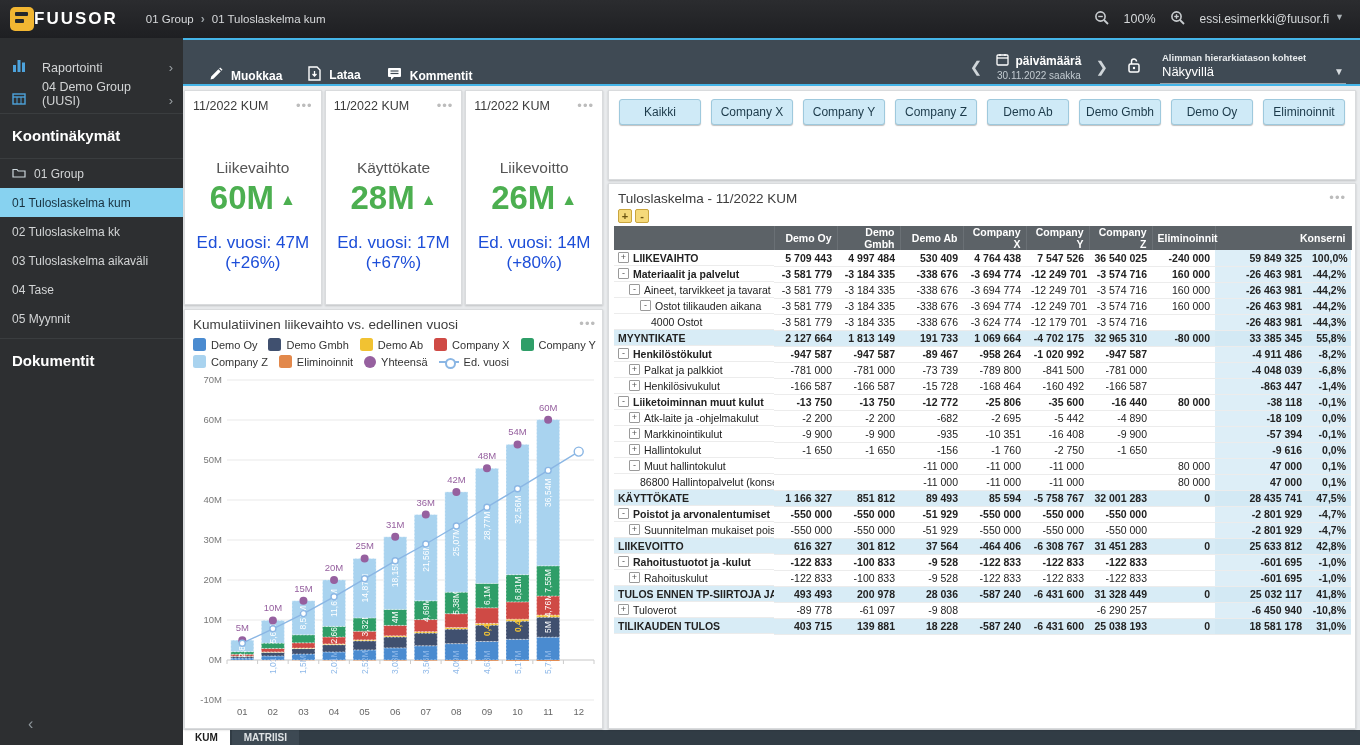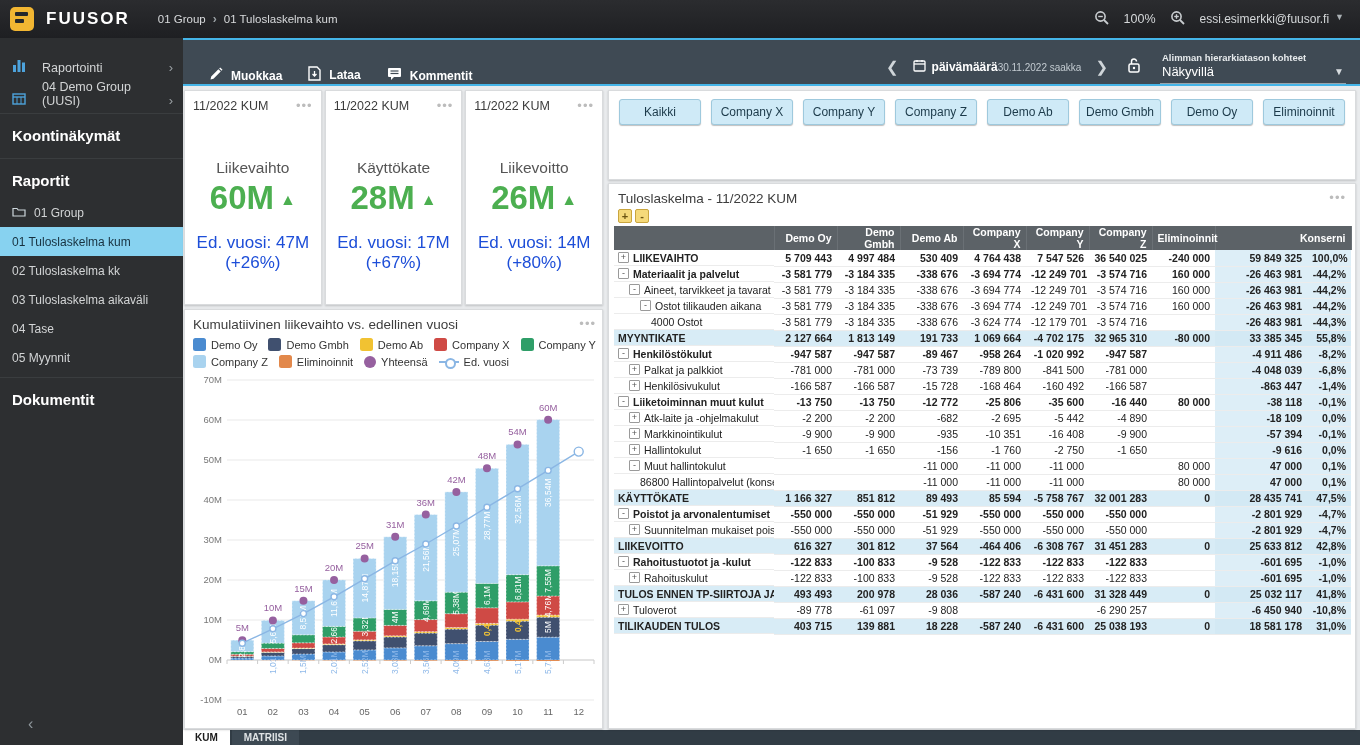--- a/index.html
+++ b/index.html
@@ -6,21 +6,21 @@
   html,body{width:1360px;height:745px;overflow:hidden;background:#e9ebed;
     font-family:"Liberation Sans","DejaVu Sans",sans-serif;}
   .root{position:relative;width:1360px;height:745px;}
 
   
   .topbar{position:absolute;left:0;top:0;width:1360px;height:38px;background:linear-gradient(#2b2c2f,#1e1f22);
     display:flex;align-items:center;color:#e4e6e8;}
   .logo-box{width:24px;height:24px;border-radius:5px;background:#f2b632;margin-left:10px;position:relative;flex:none}
   .logo-box:before{content:"";position:absolute;left:5px;top:5px;width:13px;height:4px;background:#26282b;border-radius:1px}
   .logo-box:after{content:"";position:absolute;left:5px;top:12px;width:9px;height:4px;background:#26282b;border-radius:1px}
-  .brand{font-size:17px;font-weight:bold;letter-spacing:2px;margin-left:12px;color:#fff}
+  .brand{font-size:17px;font-weight:bold;letter-spacing:2px;margin-left:0;color:#fff}
   .crumbs{display:flex;align-items:center;gap:7px;margin-left:28px;font-size:11.5px;color:#d8dadc}
   .crumb{cursor:pointer}
   .crumb-sep{color:#9aa0a4;font-size:12px;font-weight:bold}
   .topbar-right{margin-left:auto;display:flex;align-items:center;gap:14px;margin-right:16px;font-size:12px;color:#d4d7d9}
   .zoomlvl{font-size:12.5px}
   .user{display:flex;align-items:flex-start;gap:6px;cursor:pointer}
   .caret{font-size:9px;color:#aab0b4}
 
   
   .sidebar{position:absolute;left:0;top:38px;width:183px;height:707px;background:#2d2f31;color:#d3d5d6;}
@@ -33,21 +33,21 @@
   .side-item{height:29px;display:flex;align-items:center;padding-left:12px;font-size:12px;cursor:pointer;gap:8px;color:#d3d5d6}
   .side-item.sel{background:#87d2f0;color:#17313f}
   .side-collapse{position:absolute;left:28px;bottom:12px;color:#8f979c;font-size:16px;cursor:pointer}
 
   
   .content{position:absolute;left:183px;top:38px;width:1177px;height:707px;display:flex;flex-direction:column;border-top:2px solid #45b5e8}
   .toolbar{height:46px;background:#3f4a54;border-bottom:2px solid #45b5e8;display:flex;align-items:flex-end;color:#fff;flex:none}
   .tbtn{display:flex;align-items:center;gap:8px;font-size:12px;font-weight:bold;cursor:pointer;margin-left:26px}
   .toolbar-right{margin-left:auto;display:flex;align-items:center;gap:14px;margin-right:14px}
   .nav-chev{color:#cfd5d9;font-size:15px;cursor:pointer;line-height:1}
-  .dateblock{display:flex;align-items:center;cursor:pointer}
+  .dateblock{display:flex;flex-direction:column;align-items:center;cursor:pointer}
   .dateblock .dl{display:flex;align-items:center;gap:6px;font-size:12px;font-weight:bold}
   .dateblock .dv{font-size:10px;color:#c3cbd1;margin-top:1px}
   .lock{cursor:pointer;margin:0 4px}
   .dropdown{width:186px;border-bottom:1px solid #9aa5ac;padding:2px 2px 4px;cursor:pointer;position:relative}
   .dropdown .lab{font-size:9.5px;font-weight:bold;color:#e6eaec;line-height:1.2}
   .dropdown .val{font-size:13px;color:#fff;margin-top:1px}
   .dropdown .caret{position:absolute;right:2px;top:16px;font-size:10px;color:#d7dcdf}
 
   .main{flex:1;position:relative;background:#e9ebed}
   .card{position:absolute;background:#fff;border:1px solid #d9dbdd;box-shadow:0 1px 2px rgba(0,0,0,.18)}
@@ -166,21 +166,20 @@
             </svg></span>
           <span class="grow">04 Demo Group (UUSI)</span>
           <span class="side-chev">›</span>
         </div>
       </div>
     <div>
         <div class="side-section">
           <div class="side-header">Koontinäkymät</div>
         </div>
         <div class="side-section">
-          <div class="side-header">Raportit</div>
           <div class="side-item">
             <span><svg width="14" height="11" viewBox="0 0 14 11">
                 <path d="M1 2.5h4l1.2 1.5H13V10H1z" fill="none" stroke="#cdd7dc" stroke-width="1.2"></path>
               </svg></span>
             <span>01 Group</span>
           </div>
           <div class="side-item sel">
             <span>01 Tuloslaskelma kum</span>
           </div>
           <div class="side-item">

